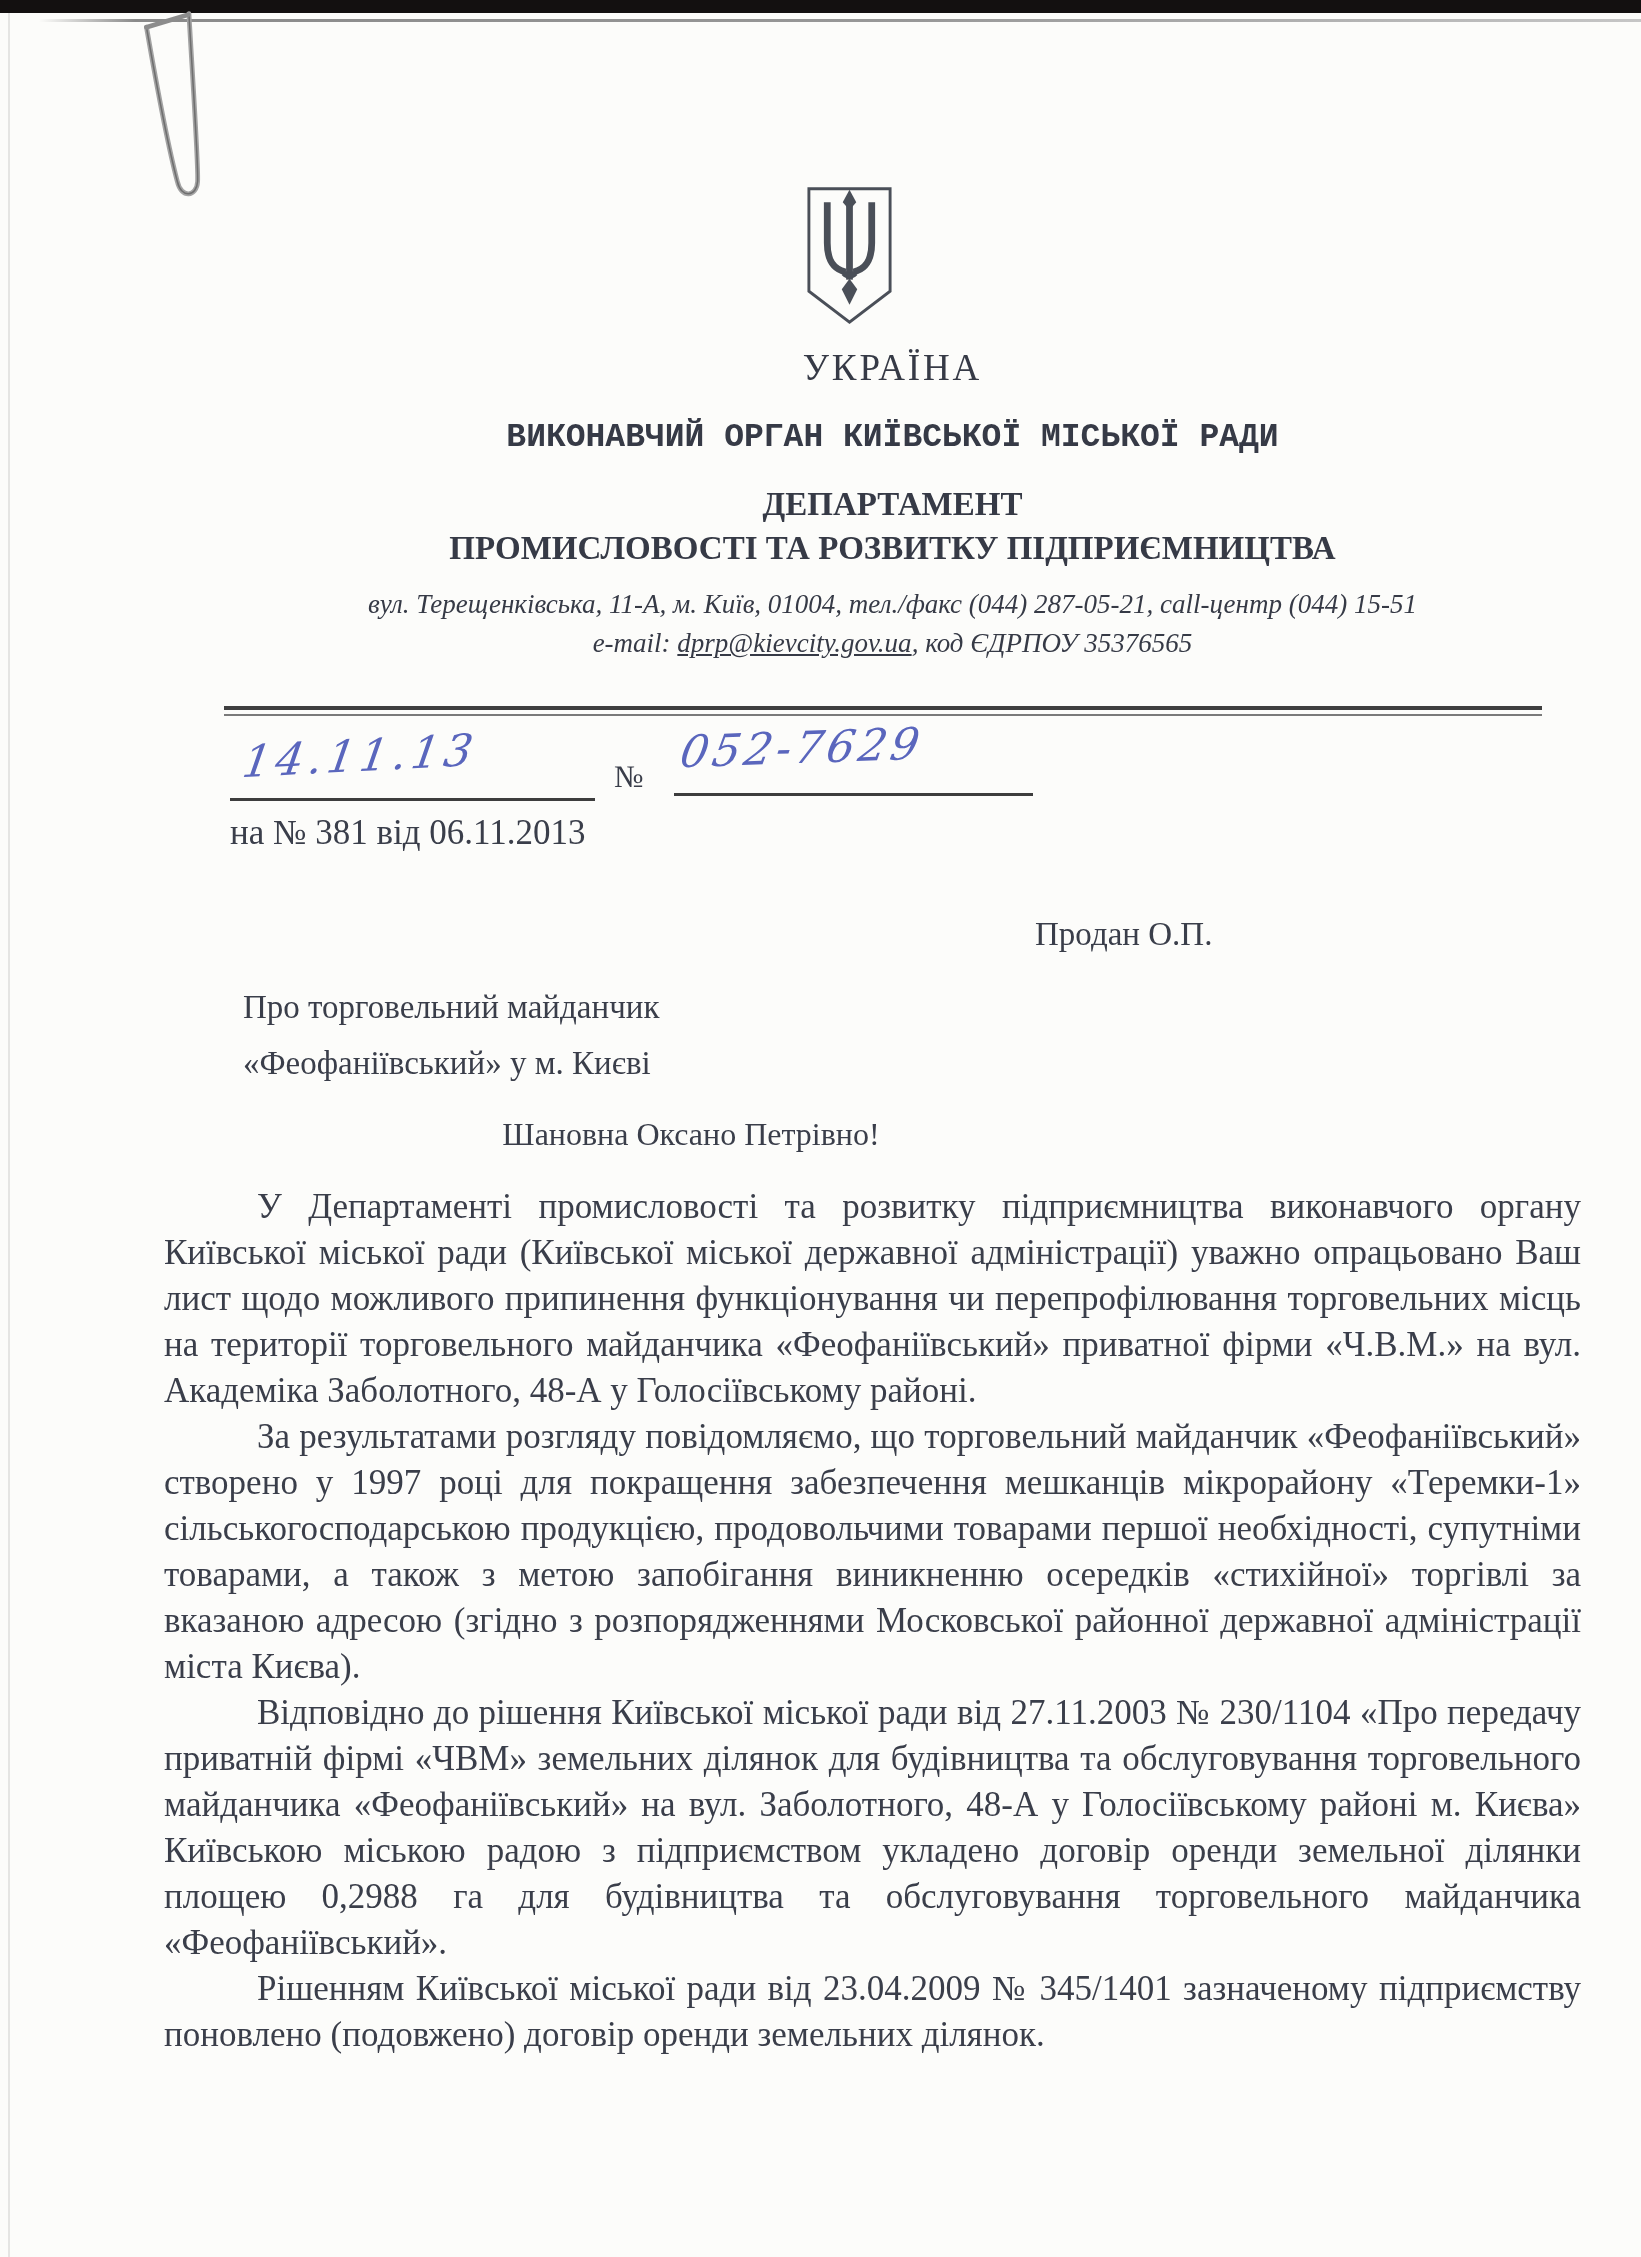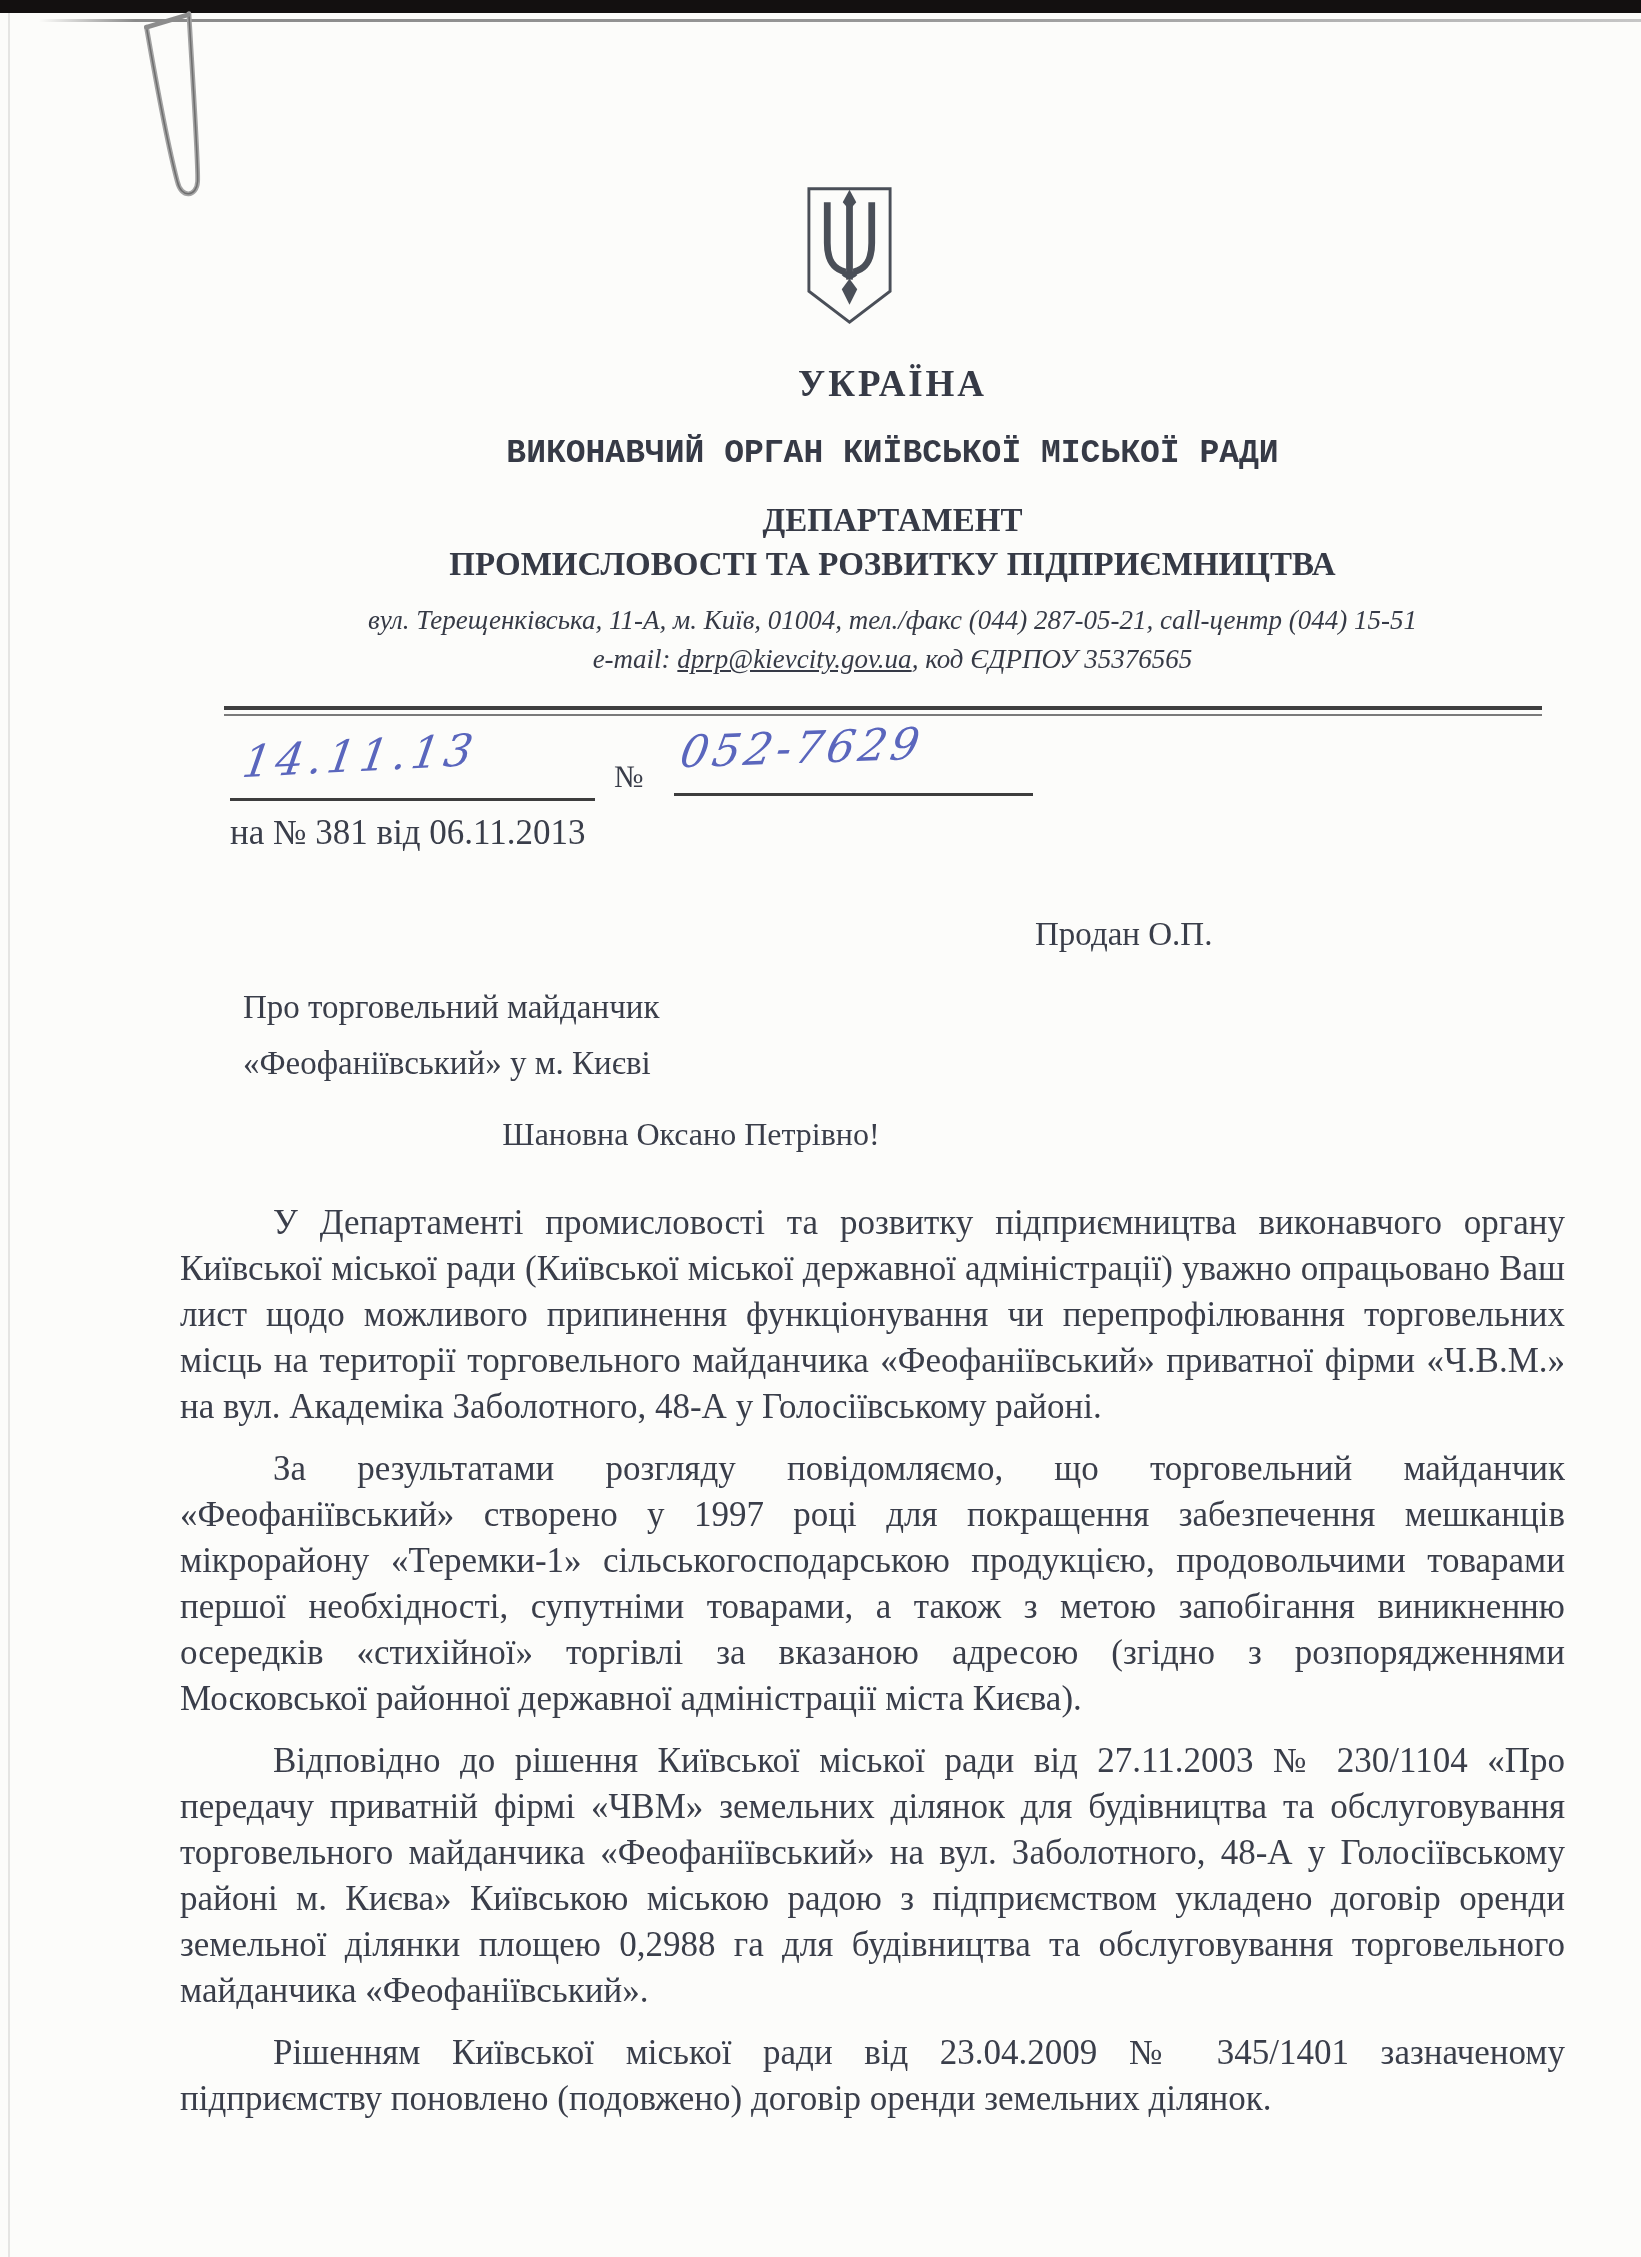--- a/index.html
+++ b/index.html
@@ -10,21 +10,21 @@
   
   .top-bar { position:absolute; top:0; left:0; width:1641px; height:12.6px; background:#131010; }
   .paper-edge { position:absolute; top:19.3px; left:39px; width:1603px; height:2.9px;
     background:linear-gradient(to right, rgba(120,120,120,0), #8a8a8a 6%, #989898 55%, #c6c6c6 100%); }
   .left-edge { position:absolute; top:12.6px; left:7.7px; width:1.9px; height:2245px; background:rgba(90,90,90,0.14); }
   .clip-svg { position:absolute; left:106px; top:3.9px; }
   
   .emblem { position:absolute; left:801px; top:183px; }
   
   .letterhead { position:absolute; left:183px; top:346px; width:1419px; text-align:center; color:#363a46; }
-  .country { font-size:37px; font-weight:bold; letter-spacing:2.9px; margin:16px 0 25px 0; }
+  .country { font-size:37px; font-weight:normal; letter-spacing:2.9px; margin:0 0 25px 0; }
   .org { font-size:33px; font-weight:bold; line-height:48px; margin:0;font-family:Liberation Mono, monospace; }
   .dept { font-size:33px; font-weight:bold; line-height:44px; margin:20px 0 0 0; }
   .addr { font-style:italic; font-size:27px; line-height:39px; margin:15.4px 0 0 0; font-weight:normal; }
   .email-link { text-decoration:underline; }
   .rule { position:absolute; left:224px; top:706px; width:1318px; height:3.9px;
     border-top:4.8px solid #3f3f3f; border-bottom:2.9px solid #7a7a7a; }
   
   .hand { position:absolute; font-family:"DejaVu Serif", serif; font-style:italic; color:#5a66bd; }
   .hand-date { left:243px; top:730px; font-size:44px; letter-spacing:4.8px; transform:rotate(-3deg) skewX(-12deg); }
   .hand-num  { left:681px; top:722px; font-size:44px; letter-spacing:3.9px; transform:rotate(-2deg) skewX(-12deg); }
@@ -33,21 +33,21 @@
   .u2 { left:674px; top:793px; width:359px; }
   .no-sign { position:absolute; left:614px; top:759px; font-size:31px; }
   .reply { position:absolute; left:230px; top:813px; font-size:35px; }
   
   .addressee { position:absolute; left:1035px; top:859px; font-size:33px; line-height:50px; }
   .subject { position:absolute; left:243px; top:979px; font-size:33px; line-height:56px; }
   .salutation { position:absolute; left:0; top:1116px; width:1382px; text-align:center; font-size:32px; }
   
   .body-text { position:absolute; left:164px; top:1184px; width:1417px;
     font-size:35px; line-height:46px; text-align:justify; color:#3a3e4a; }
-  .body-text p { margin:16px; text-indent:93px;font-family:Liberation Serif, serif; }
+  .body-text p { margin:0; text-indent:93px;font-family:Liberation Serif, serif; }
 </style>
 </head>
 <body>
 
 <div class="top-bar"></div>
 <div class="paper-edge"></div>
 <div class="left-edge"></div>
 
 <svg class="clip-svg" width="135" height="222" viewBox="0 0 140 230">
   <path d="M42,24 C50,70 65,150 74,184 C78,202 94,200 95,184 C96,168 90,80 86,10" fill="none" stroke="#a3a3a3" stroke-width="5" stroke-linecap="round"></path>

